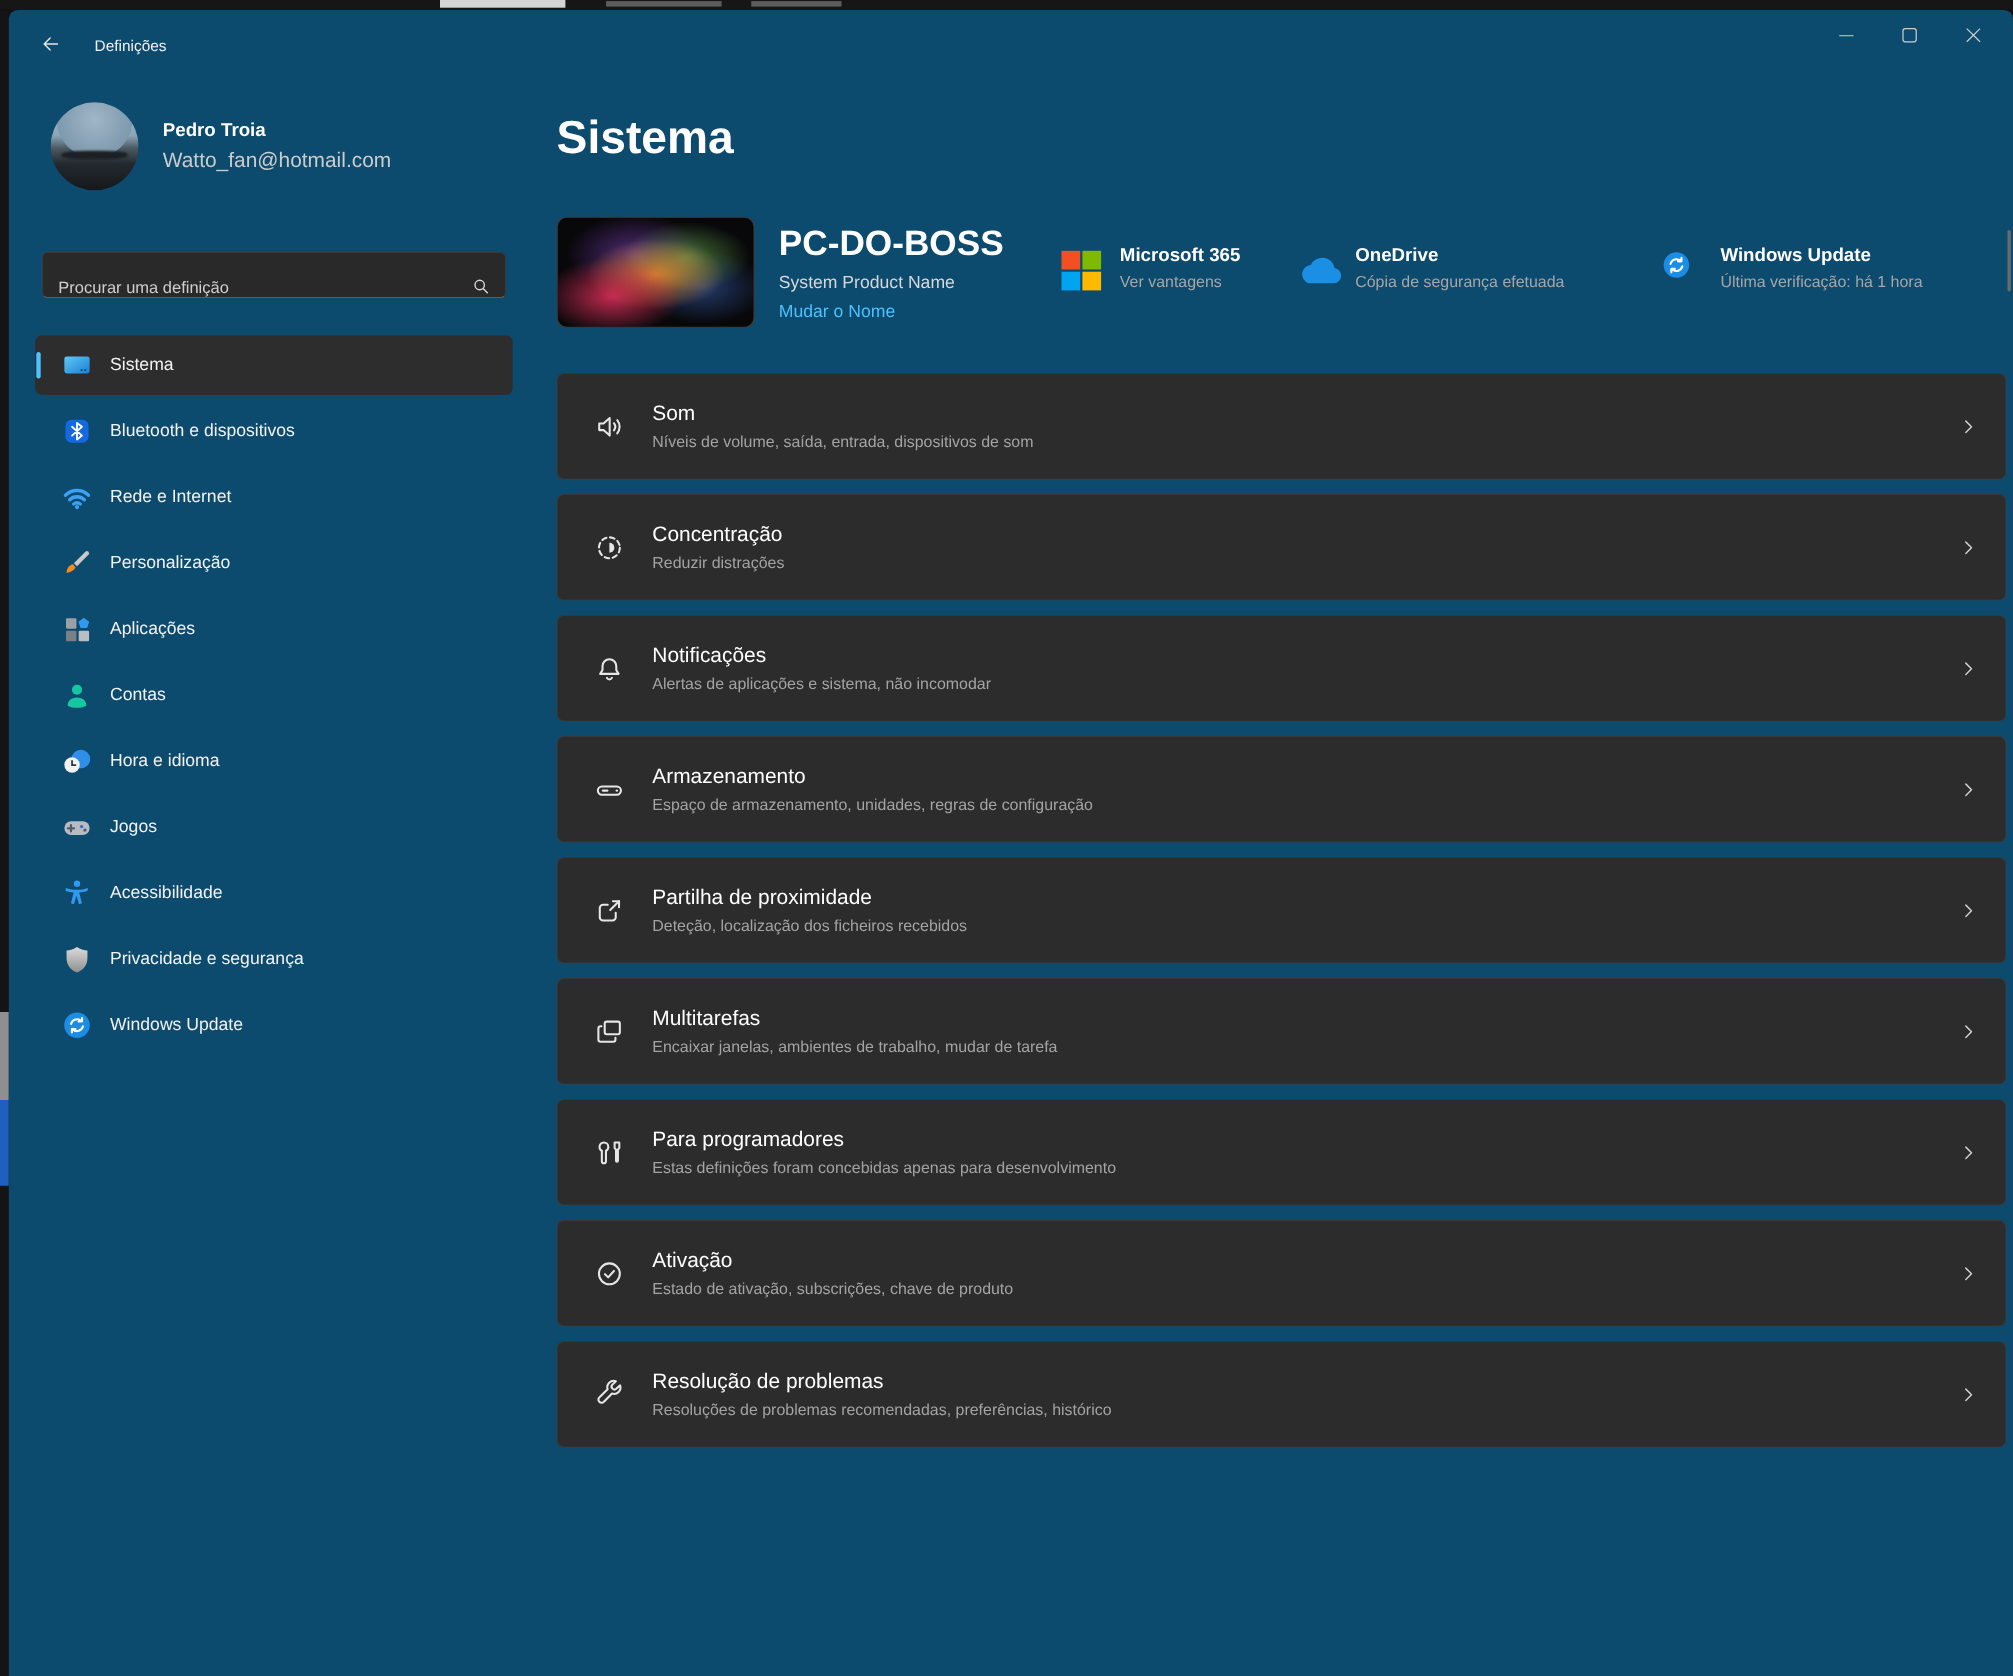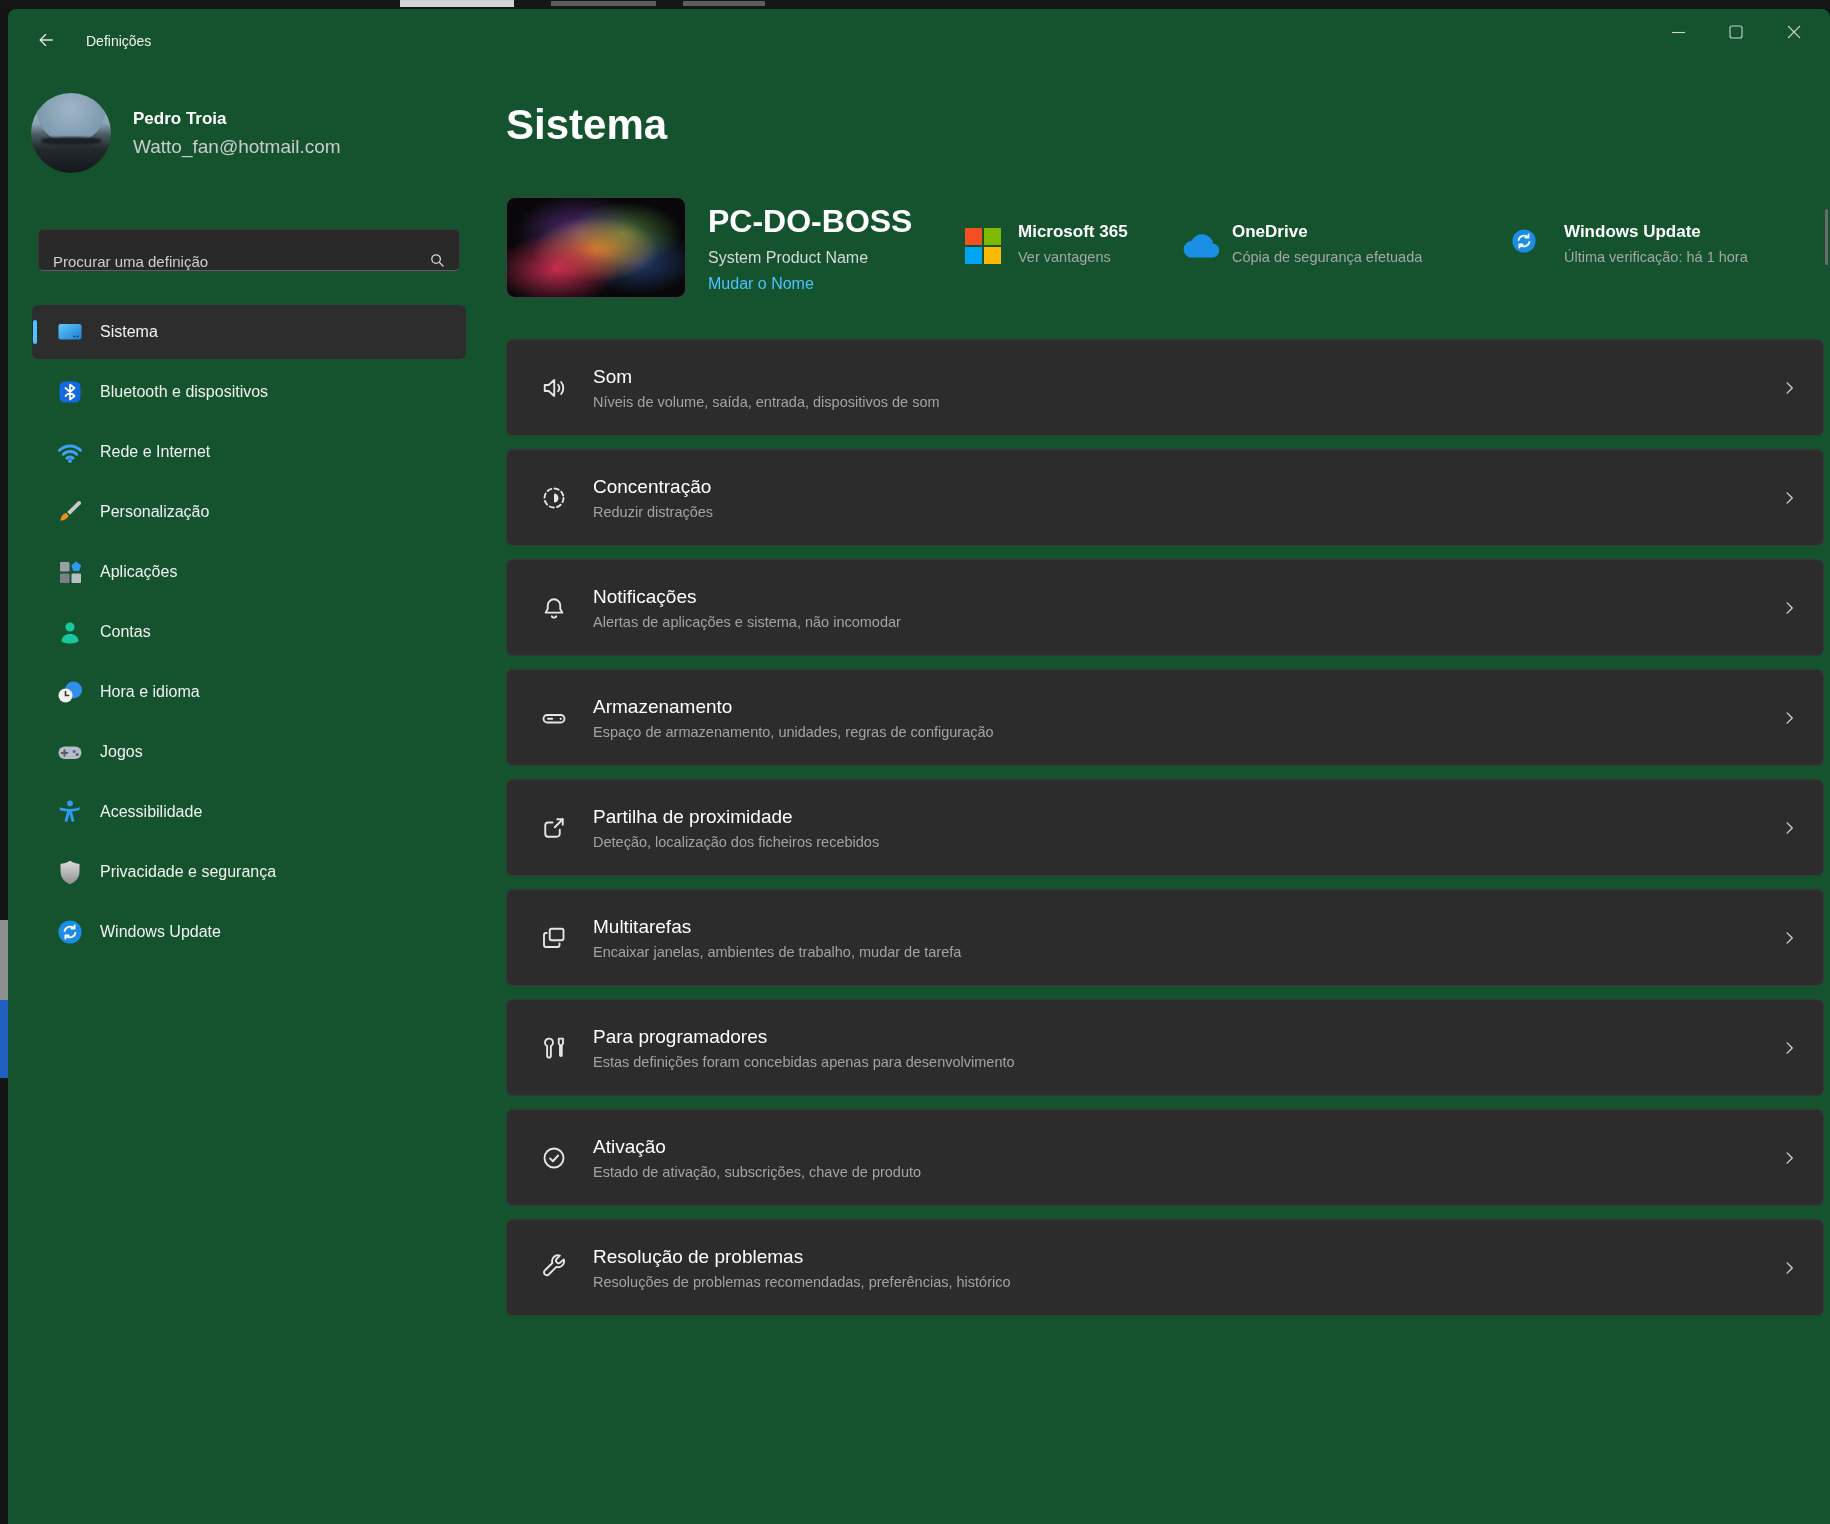--- a/index.html
+++ b/index.html
@@ -10,33 +10,33 @@
   
   #top-sliver { position:absolute; left:0; top:0; width:1830px; height:9px; background:#161616; }
   #top-sliver .lightstrip { position:absolute; left:400px; top:0; width:114px; height:7px; background:#d4d4d4; }
   #top-sliver .blob1 { position:absolute; left:551px; top:1px; width:105px; height:5px; background:#5d5d5d; }
   #top-sliver .blob2 { position:absolute; left:683px; top:1px; width:82px; height:5px; background:#5d5d5d; }
   #left-sliver { position:absolute; left:0; top:9px; width:8px; height:1515px; background:#141414; }
   #left-sliver .gray { position:absolute; left:0; top:911px; width:8px; height:80px; background:#8f8f8f; }
   #left-sliver .blue { position:absolute; left:0; top:991px; width:8px; height:78px; background:#1f5fc0; }
 
   
-  #window { position:absolute; left:8px; top:9px; width:1822px; height:1515px; background:#14532d;
+  #window { position:absolute; left:8px; top:9px; width:1822px; height:1515px; background:#0c4a6e;
             border-radius:8px 8px 0 0; }
 
   
   .titlebar { position:absolute; left:0; top:0; width:100%; height:56px; }
   .back-btn { position:absolute; left:18px; top:14px; width:40px; height:34px; border-radius:5px;
               display:flex; align-items:center; justify-content:center; }
   .tb-title { position:absolute; left:78px; top:24px; font-size:14px; color:#f2f2f2; }
   .win-controls { position:absolute; right:7px; top:4px; display:flex; }
   .win-btn { width:58px; height:38px; display:flex; align-items:center; justify-content:center; }
 
   
-  .profile { position:absolute; left:23px; top:84px; display:flex; align-items:center; }
+  .profile { position:absolute; left:38px; top:84px; display:flex; align-items:center; }
   .avatar { width:80px; height:80px; border-radius:50%; overflow:hidden; flex:0 0 auto;
             background:
               radial-gradient(circle at 50% 20%, #9fb6c6 0%, #7e99ad 45%, rgba(0,0,0,0) 46%),
               linear-gradient(180deg,#a8bfce 0%, #8aa5b6 38%, #4c5a63 52%, #23292e 70%, #15181b 100%);
             position:relative; }
   .avatar::after{ content:""; position:absolute; left:12%; top:55%; width:76%; height:10%;
                   background:#1b2024; border-radius:40%; filter:blur(1px); }
   .profile-text { margin-left:22px; }
   .profile-name { font-size:17px; font-weight:700; color:#ffffff; }
   .profile-email { margin-top:7px; font-size:19px; color:#cccccc; }

